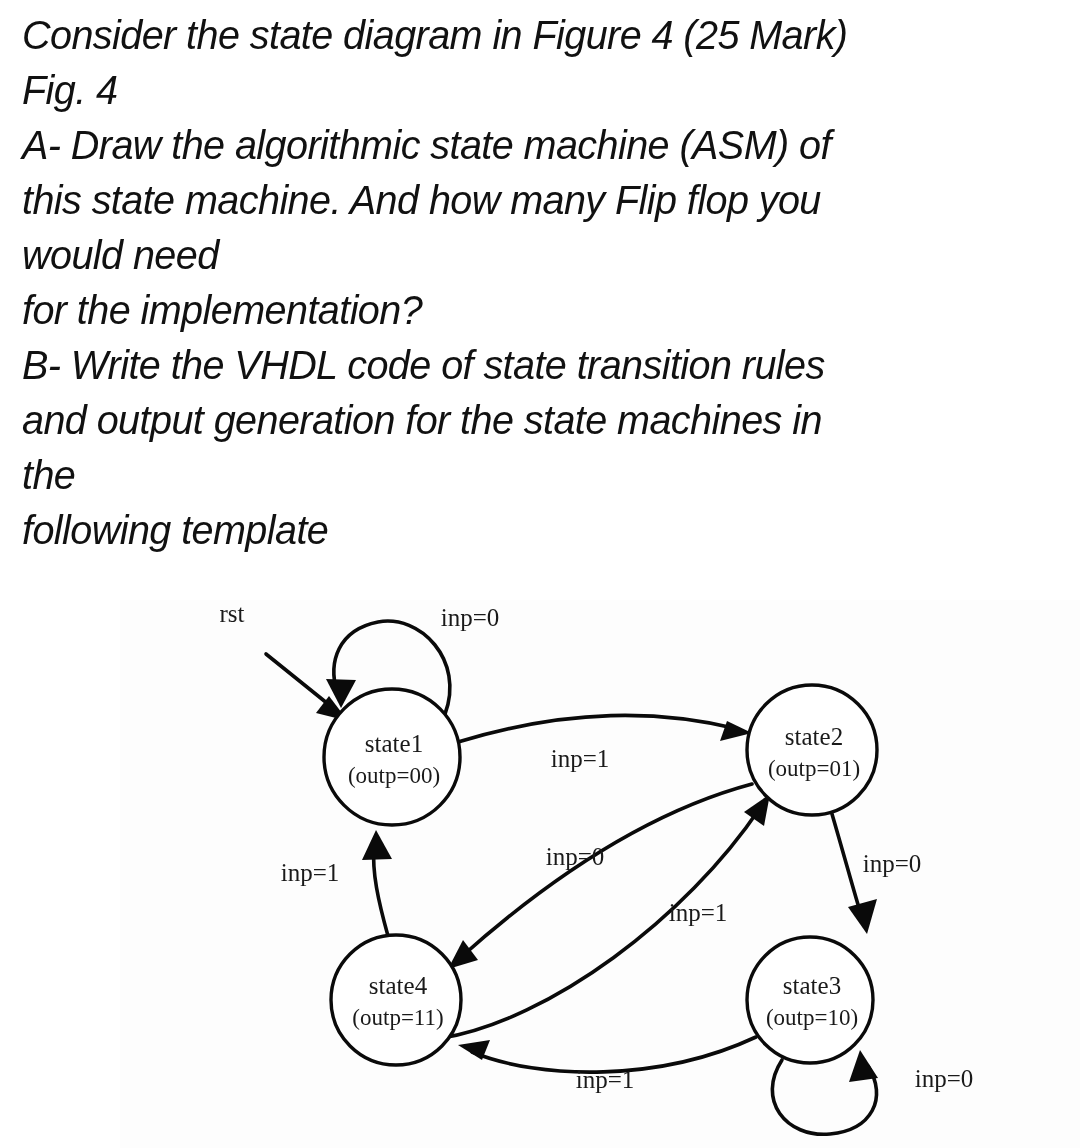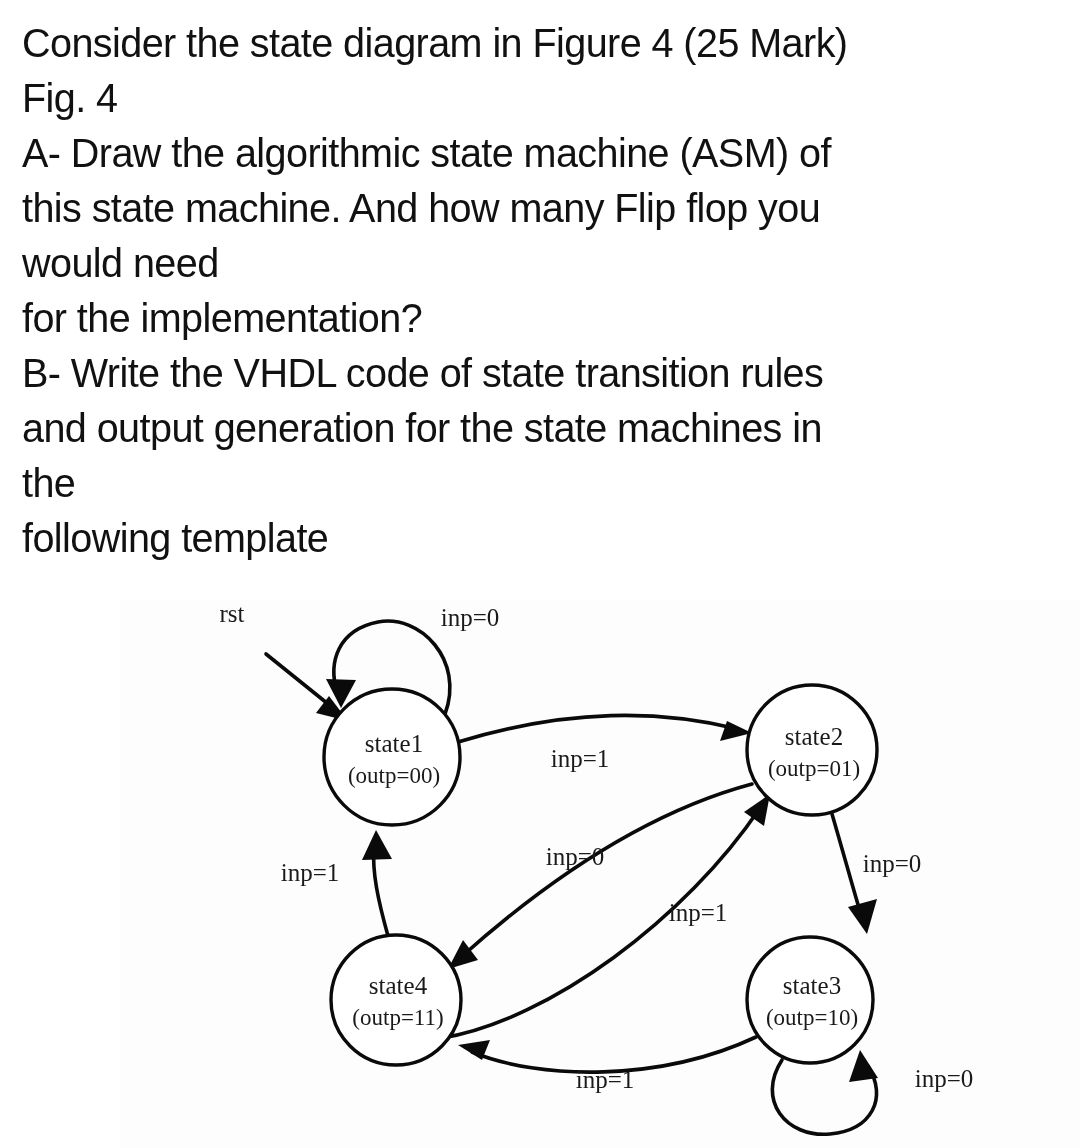--- a/index.html
+++ b/index.html
@@ -13,22 +13,23 @@
     position: relative;
     overflow: hidden;
     font-family: "Liberation Sans", sans-serif;
     color: #000000;
   }
 
   
   #question-text {
     position: absolute;
     left: 22px;
-    top: 16px;
+    top: 8px;
     width: 1050px;
+    font-style: italic;
   }
   .q-line {
     font-family: "Liberation Sans", sans-serif;
     font-size: 41px;
     line-height: 55px;
     letter-spacing: -0.6px;
     color: #111111;
     white-space: nowrap;
     transform: scaleX(0.965);
     transform-origin: left center;

